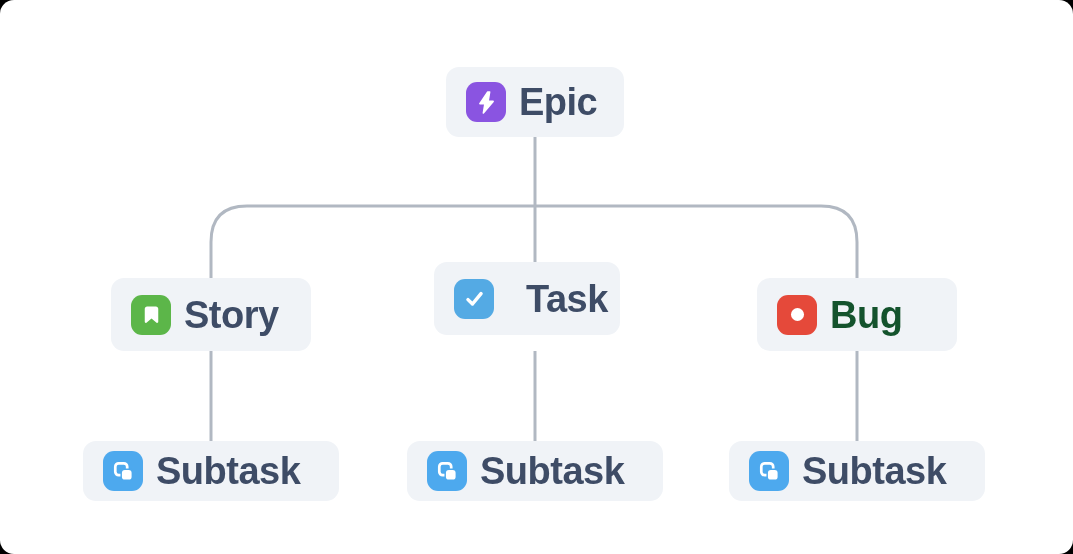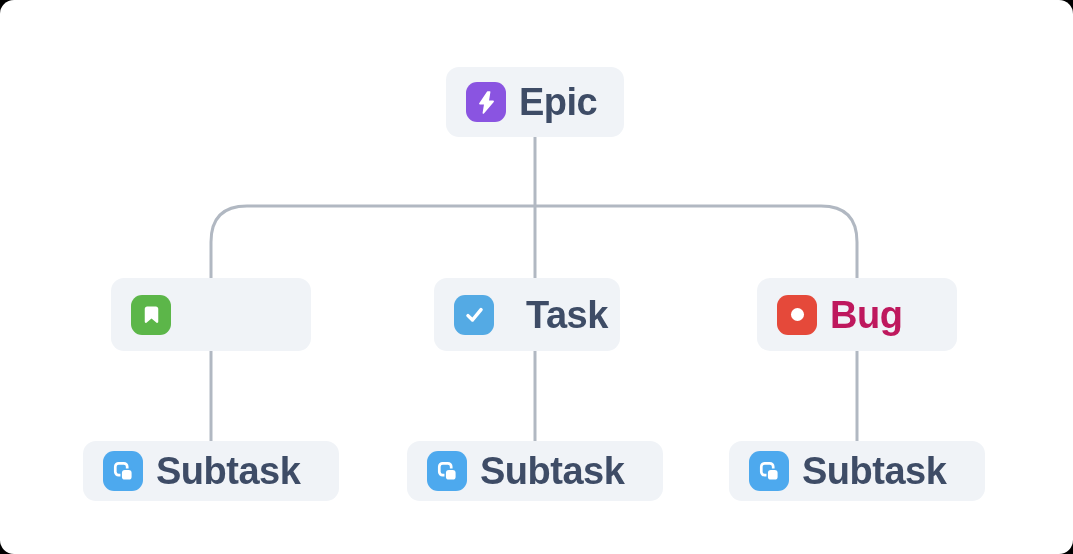--- a/index.html
+++ b/index.html
@@ -83,38 +83,39 @@
     </span>
     <span class="label" style="color: rgb(62, 76, 102);">Epic</span>
   </div>
 
   <div class="node row-mid" style="left: 111px; top: 278px; width: 200px; background: rgb(240, 243, 247);">
     <span class="icon" style="background: rgb(92, 182, 73);">
       <svg viewBox="0 0 24 24">
         <path d="M8.1 4.8 H15.9 C17.1 4.8 18 5.7 18 6.9 V18.5 C18 19.3 17.1 19.75 16.5 19.25 L12 15.6 L7.5 19.25 C6.9 19.75 6 19.3 6 18.5 V6.9 C6 5.7 6.9 4.8 8.1 4.8 Z" fill="#ffffff"></path>
       </svg>
     </span>
+    <span class="label" style="color: rgb(62, 76, 102);">Story</span>
   </div>
 
-  <div class="node row-mid" style="left: 434px; top: 278px; width: 186px; background: rgb(240, 243, 247); gap: 32px;">
+  <div class="node row-mid" style="left: 434px; top: 262px; width: 186px; background: rgb(240, 243, 247); gap: 32px;">
     <span class="icon" style="background: rgb(84, 170, 228);">
       <svg viewBox="0 0 24 24">
         <polyline points="6.2,13 10.2,16.9 17.8,7.6" fill="none" stroke="#ffffff" stroke-width="3.1" stroke-linecap="round" stroke-linejoin="round"></polyline>
       </svg>
     </span>
     <span class="label" style="color: rgb(62, 76, 102);">Task</span>
   </div>
 
   <div class="node row-mid" style="left: 757px; top: 278px; width: 200px; background: rgb(240, 243, 247);">
     <span class="icon" style="background: rgb(229, 73, 58);">
       <svg viewBox="0 0 24 24">
         <circle cx="12" cy="12" r="5.8" fill="#ffffff"></circle>
       </svg>
     </span>
-    <span class="label" style="color: #be185d;">Bug</span>
+    <span class="label" style="color: #14532d;">Bug</span>
   </div>
 
   <div class="node row-bot" style="left: 83px; top: 441px; width: 256px; background: rgb(240, 243, 247);">
     <span class="icon" style="background: rgb(77, 169, 238); color: rgb(77, 169, 238);">
       <svg viewBox="0 0 24 24">
         <rect x="4.7" y="4.7" width="10.6" height="10.6" rx="3" fill="none" stroke="#ffffff" stroke-width="2.4"></rect>
         <rect x="9.3" y="9.3" width="11.2" height="11.2" rx="3.6" fill="currentColor"></rect>
         <rect x="10.6" y="10.6" width="8.6" height="8.6" rx="2.6" fill="#ffffff"></rect>
       </svg>
     </span>

